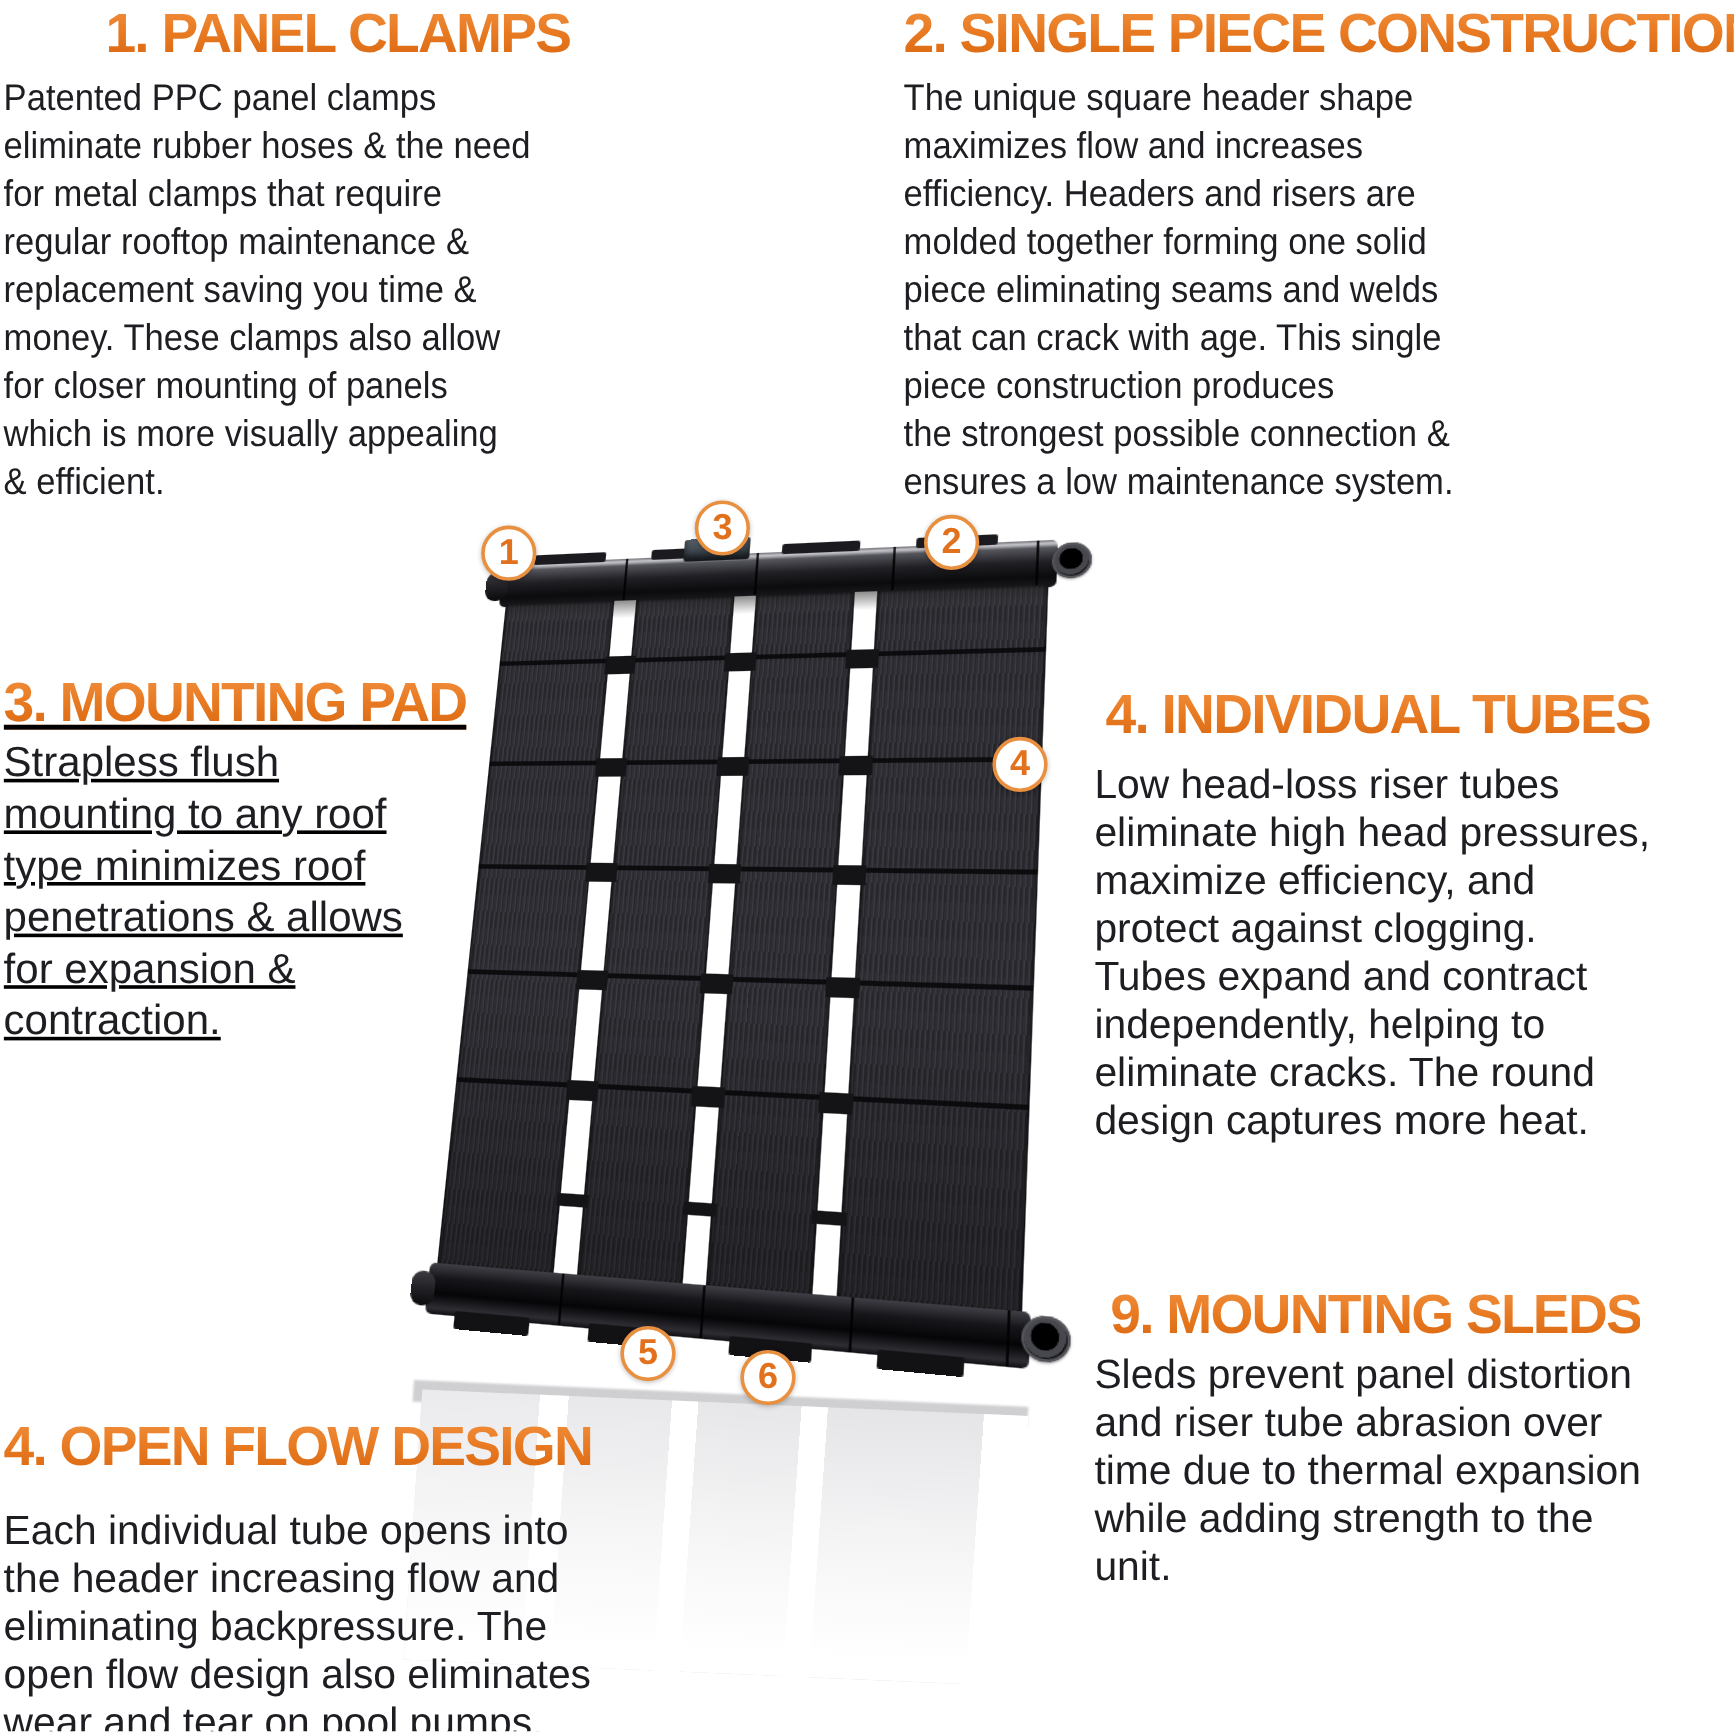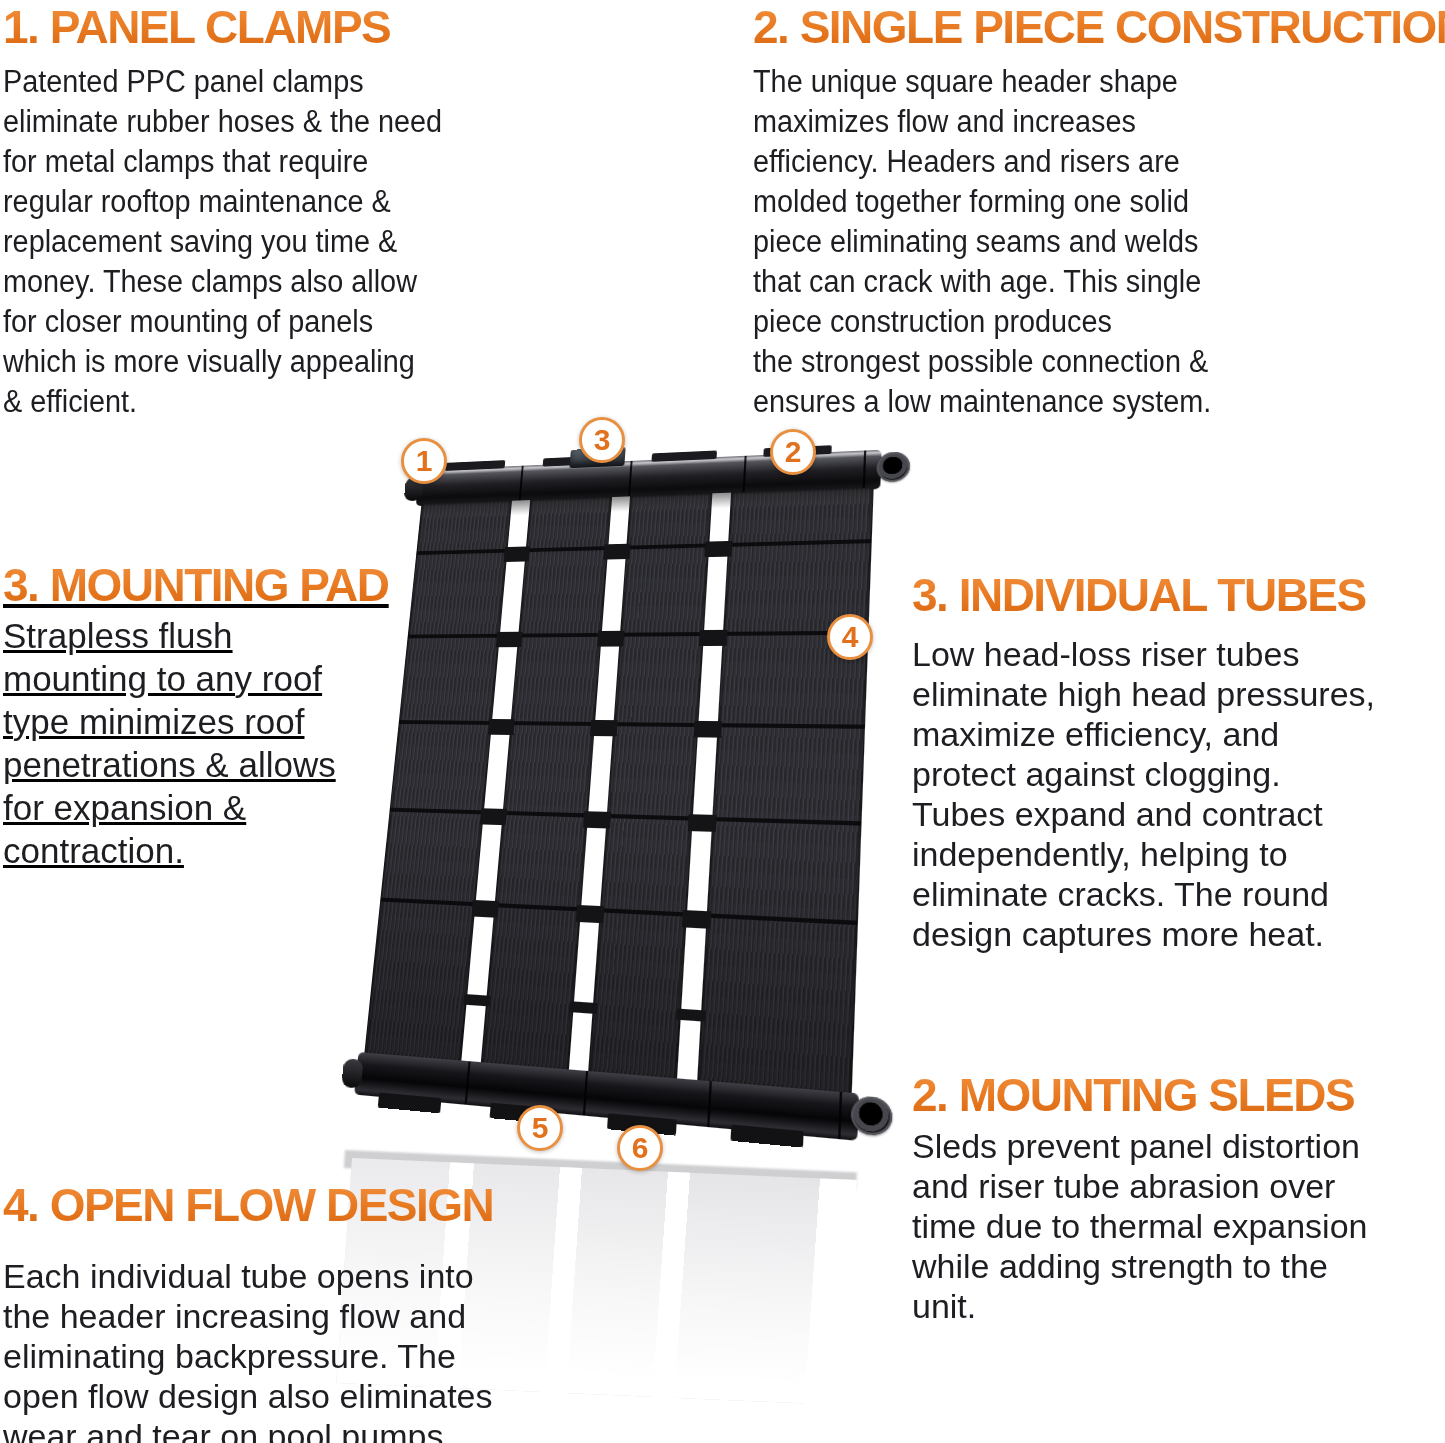--- a/index.html
+++ b/index.html
@@ -7,21 +7,21 @@
     position:relative;width:1445px;height:1443px;background:#ffffff;
     overflow:hidden;font-family:"Liberation Sans",sans-serif;
   }
 
   
   .feature{position:absolute;z-index:3;}
   .feature h2{
     margin:0;font-size:46px;line-height:1.12;font-weight:bold;letter-spacing:-1.5px;
     white-space:nowrap;color:#e8791f;
     background:linear-gradient(180deg,#f29140 0%,#e87a22 48%,#d8660f 100%);
-    -webkit-background-clip:text;background-clip:text;-webkit-text-fill-color:transparent;
+    -webkit-background-clip:text;background-clip:text;text-align:right;-webkit-text-fill-color:transparent;
   }
   .feature p{
     margin:0;color:#1d1d22;white-space:pre-line;font-size:34px;line-height:40px;
   }
   .f1{left:3px;top:2px;}   .f1 p{margin-top:8px;font-size:31px;transform:scaleX(.93);transform-origin:0 0;}
   .f2{left:753px;top:2px;} .f2 p{margin-top:8px;font-size:31px;transform:scaleX(.93);transform-origin:0 0;}
   .f3{left:3px;top:560px;text-decoration:underline;} .f3 p{margin-top:2px;font-size:35px;line-height:43px;}
   .f4{left:912px;top:570px;} .f4 p{margin-top:12px;}
   .f5{left:3px;top:1180px;} .f5 p{margin-top:24px;}
   .f6{left:912px;top:1070px;} .f6 p{margin-top:4px;}
@@ -168,42 +168,42 @@
     <h2>3. MOUNTING PAD</h2>
     <p>Strapless flush
 mounting to any roof
 type minimizes roof
 penetrations &amp; allows
 for expansion &amp;
 contraction.</p>
   </div>
 
   <div class="feature f4">
-    <h2>3. INDIVIDUAL TUBES</h2>
+    <h2>4. INDIVIDUAL TUBES</h2>
     <p>Low head-loss riser tubes
 eliminate high head pressures,
 maximize efficiency, and
 protect against clogging.
 Tubes expand and contract
 independently, helping to
 eliminate cracks. The round
 design captures more heat.</p>
   </div>
 
   <div class="feature f5">
     <h2>4. OPEN FLOW DESIGN</h2>
     <p>Each individual tube opens into
 the header increasing flow and
 eliminating backpressure. The
 open flow design also eliminates
 wear and tear on pool pumps.</p>
   </div>
 
   <div class="feature f6">
-    <h2>2. MOUNTING SLEDS</h2>
+    <h2>9. MOUNTING SLEDS</h2>
     <p>Sleds prevent panel distortion
 and riser tube abrasion over
 time due to thermal expansion
 while adding strength to the
 unit.</p>
   </div>
 
 </div>
 
 </body></html>

